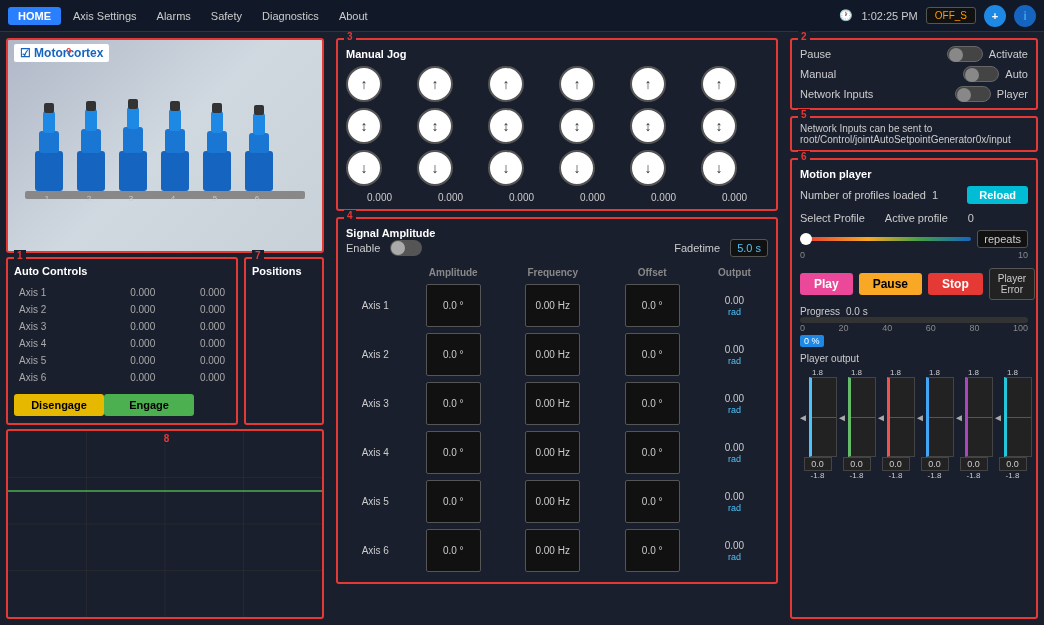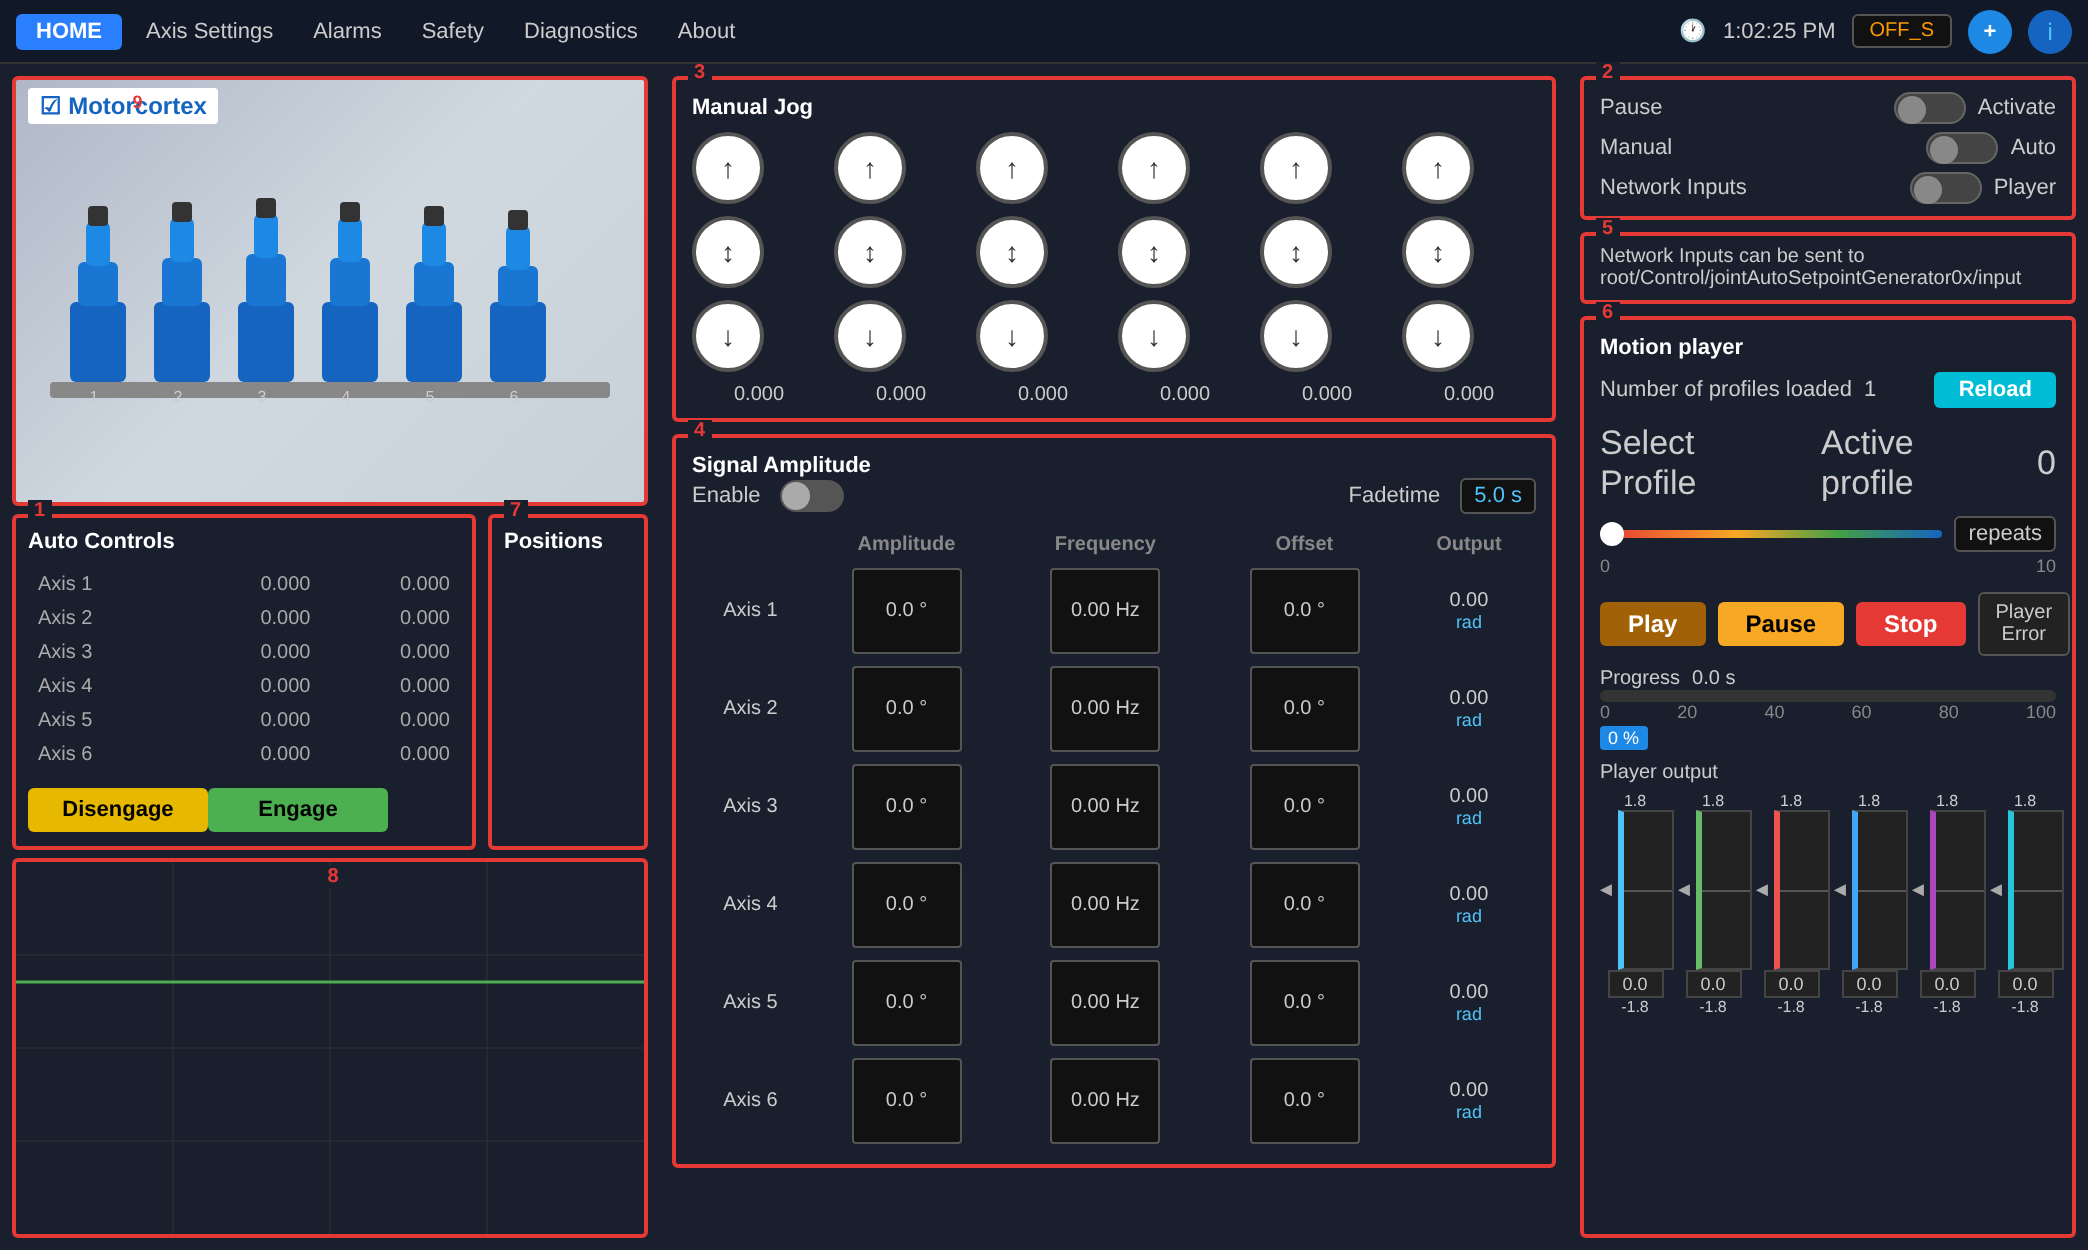--- a/index.html
+++ b/index.html
@@ -78,28 +78,28 @@
     .switch-row { display: flex; align-items: center; gap: 6px; font-size: 11px; color: #ccc; }
     .switch-oval { width: 36px; height: 16px; border-radius: 8px; background: #444; border: 1px solid #666; position: relative; cursor: pointer; }
     .switch-knob { width: 14px; height: 14px; background: #888; border-radius: 50%; position: absolute; top: 1px; left: 1px; }
 
     .network-info { border: 2px solid #e53935; border-radius: 3px; padding: 5px 8px; position: relative; font-size: 10px; color: #ccc; }
 
     
     .motion-section { border: 2px solid #e53935; border-radius: 3px; padding: 6px 8px; position: relative; flex: 1; }
     .profiles-row { display: flex; align-items: center; gap: 6px; margin-top: 6px; font-size: 11px; color: #ccc; }
     .reload-btn { background: #00bcd4; color: white; border: none; padding: 3px 12px; border-radius: 3px; cursor: pointer; font-size: 11px; font-weight: bold; margin-left: auto; }
-    .select-active-row { display: flex; align-items: center; margin-top: 8px; font-size: 17px; color: #ccc; gap: 20px; }
+    .select-active-row { display: flex; align-items: center; margin-top: 8px; font-size: 11px; color: #ccc; gap: 20px; }
     .slider-row { display: flex; align-items: center; gap: 6px; margin-top: 6px; }
     .slider-track { flex: 1; height: 4px; background: linear-gradient(to right, #e53935 0%, #f9a825 40%, #43a047 70%, #1565c0 100%); border-radius: 2px; position: relative; cursor: pointer; }
     .slider-thumb { width: 12px; height: 12px; background: white; border-radius: 50%; position: absolute; top: -4px; left: 0; cursor: pointer; }
     .repeats-box { background: #111; border: 1px solid #555; color: #ccc; padding: 2px 6px; border-radius: 3px; font-size: 11px; }
     .slider-labels { display: flex; justify-content: space-between; font-size: 9px; color: #888; margin-top: 2px; }
     .player-btns { display: flex; gap: 6px; margin-top: 8px; align-items: center; }
-    .btn-play { background: #a16207; color: white; border: none; padding: 4px 14px; border-radius: 3px; cursor: pointer; font-size: 12px; font-weight: bold; }
+    .btn-play { background: #ec4899; color: white; border: none; padding: 4px 14px; border-radius: 3px; cursor: pointer; font-size: 12px; font-weight: bold; }
     .btn-pause { background: #f9a825; color: black; border: none; padding: 4px 14px; border-radius: 3px; cursor: pointer; font-size: 12px; font-weight: bold; }
     .btn-stop { background: #e53935; color: white; border: none; padding: 4px 14px; border-radius: 3px; cursor: pointer; font-size: 12px; font-weight: bold; }
     .btn-player-error { background: #222; border: 1px solid #555; color: #ccc; padding: 4px 8px; border-radius: 3px; cursor: pointer; font-size: 10px; }
     .progress-row { display: flex; align-items: center; gap: 6px; margin-top: 6px; font-size: 10px; color: #ccc; }
     .progress-track { flex: 1; height: 6px; background: #333; border-radius: 3px; position: relative; }
     .progress-fill { height: 100%; background: linear-gradient(to right, #e53935, #f9a825, #43a047, #1e88e5, #9c27b0); border-radius: 3px; width: 0%; }
     .progress-labels { display: flex; justify-content: space-between; font-size: 9px; color: #888; }
     .progress-pct { background: #1e88e5; color: white; font-size: 9px; padding: 1px 4px; border-radius: 2px; margin-top: 2px; display: inline-block; }
 
     

